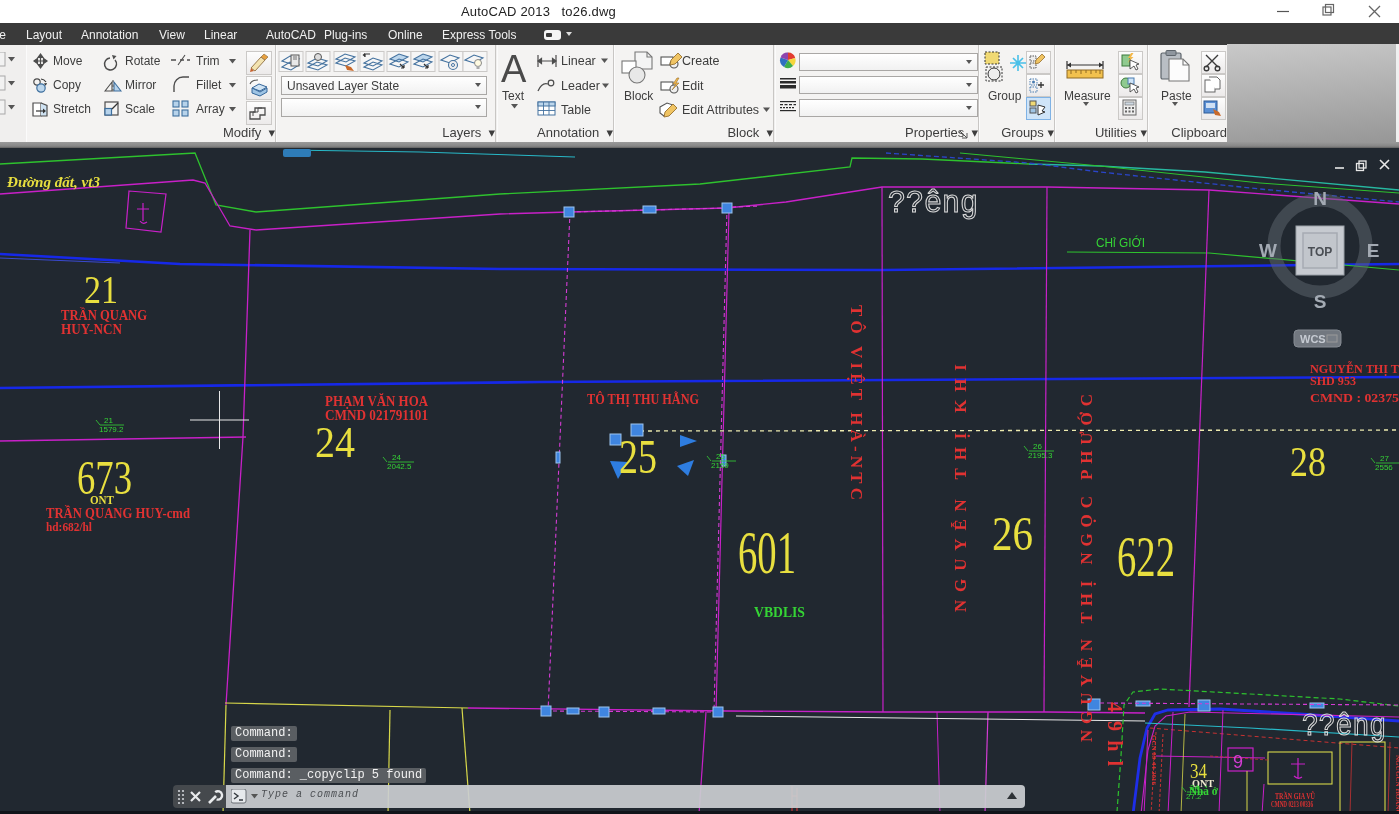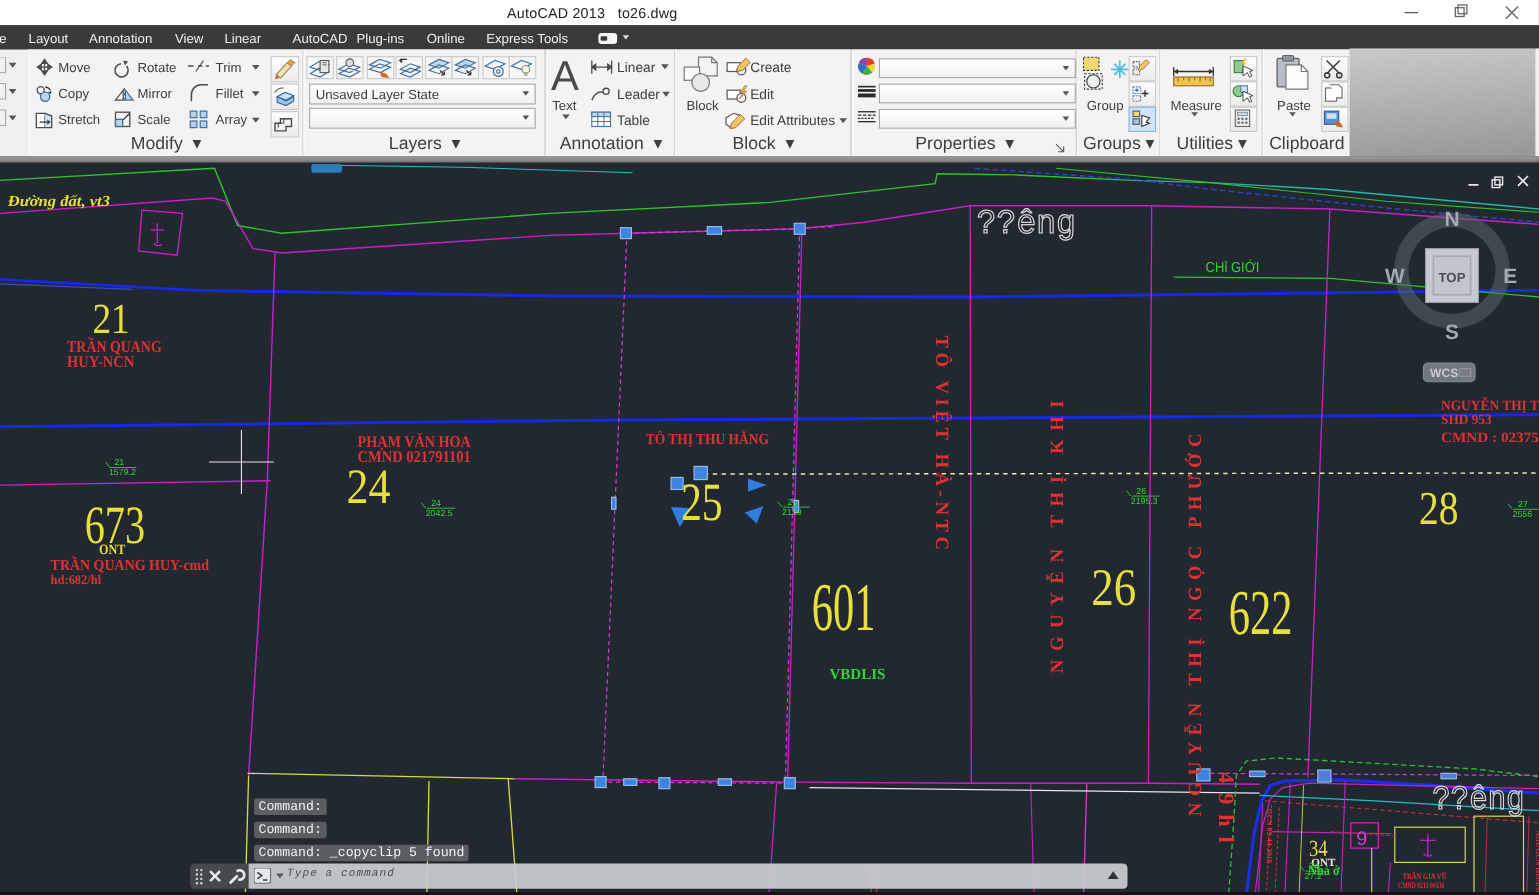--- a/index.html
+++ b/index.html
@@ -4,21 +4,21 @@
 <style>
   html,body{margin:0;padding:0;width:1399px;height:814px;overflow:hidden;background:#212830;
     font-family:"Liberation Sans",sans-serif;}
   .abs{position:absolute;}
   #titlebar{position:absolute;left:0;top:0;width:1399px;height:23px;background:#ffffff;text-align:right;}
   #titletext{position:absolute;left:461px;top:4px;font-size:13px;color:#222;letter-spacing:0.2px;}
   #menubar{position:absolute;left:0;top:23px;width:1399px;height:22px;background:#3a3a3a;}
   .mi{position:absolute;top:5px;font-size:12px;color:#f0f0f0;}
   #ribbon{position:absolute;left:0;top:45px;width:1399px;height:97px;background:#f0efee;}
   .panel{position:absolute;top:0;height:97px;background:#f4f3f2;border-right:1px solid #c8c6c4;border-left:1px solid #fbfbfb;}
-  .ptitle{position:absolute;bottom:2px;left:0;right:0;text-align:center;font-size:16px;color:#3d3d3d;}
+  .ptitle{position:absolute;bottom:2px;left:0;right:0;text-align:right;font-size:13px;color:#3d3d3d;}
   .lbl{position:absolute;font-size:12px;color:#3d3d3d;white-space:nowrap;}
   .caret{position:absolute;width:0;height:0;border-left:3.5px solid transparent;border-right:3.5px solid transparent;border-top:4px solid #555;}
   .dd{position:absolute;background:linear-gradient(#ffffff,#f1f1f1);border:1px solid #a9a7a5;}
   .dd .caret{right:5px;top:6px;}
   .ibtn{position:absolute;background:linear-gradient(#fdfdfd,#eceaea);border:1px solid #cbc9c7;}
   #grayband{position:absolute;left:0;top:142px;width:1399px;height:6px;background:linear-gradient(#9a9a9a,#868686 70%,#5f5f5f);}
   #gradarea{position:absolute;left:1227px;top:44px;width:172px;height:98px;background:linear-gradient(175deg,#c9c9c9,#979797);border-right:3px solid #f0f0f0;box-sizing:border-box;}
   #canvas{position:absolute;left:0;top:148px;width:1399px;height:577px;background:#212830;}
   #bottomstrip{position:absolute;left:0;top:811px;width:1399px;height:3px;background:#11141a;}
   .cmdbox{position:absolute;background:rgba(95,99,103,0.92);color:#f2f2f2;font-family:"Liberation Mono",monospace;

